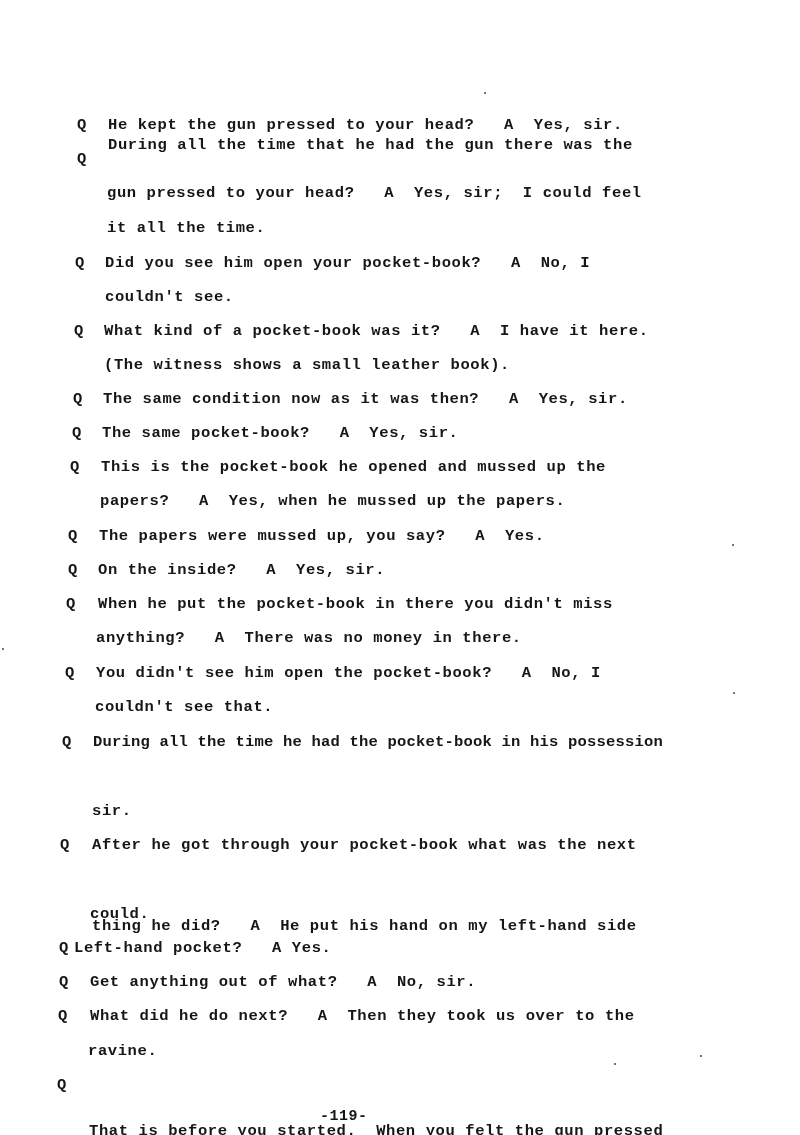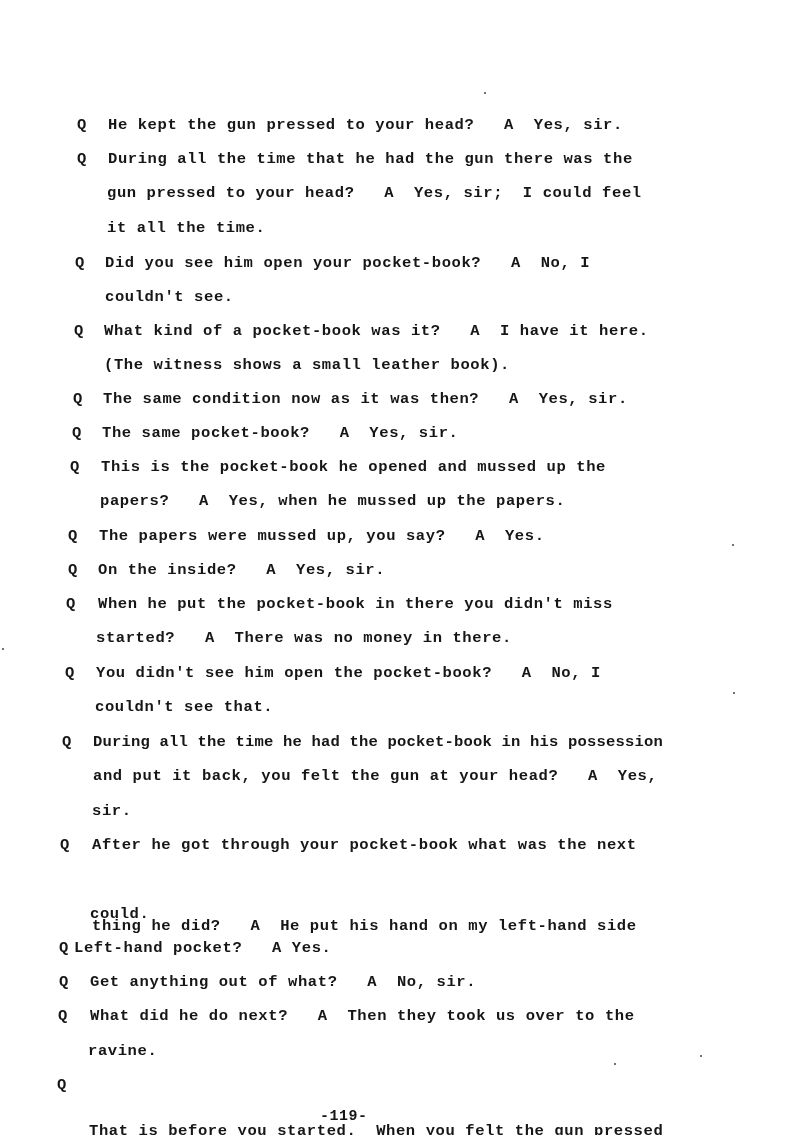--- a/index.html
+++ b/index.html
@@ -60,21 +60,21 @@
   </style>
 </head>
 <body>
 
 <div class="page">
 
   <span class="qmark" style="left:77px;top:115px;">Q</span>
   <span class="line" style="left:108px;top:115px;">He kept the gun pressed to your head?   A  Yes, sir.</span>
 
   <span class="qmark" style="left:77px;top:149px;">Q</span>
-  <span class="line" style="left:108px;top:149px;text-align:right;">During all the time that he had the gun there was the</span>
+  <span class="line" style="left:108px;top:135px;text-align:right;">During all the time that he had the gun there was the</span>
   <span class="line" style="left:107px;top:183px;">gun pressed to your head?   A  Yes, sir;  I could feel</span>
   <span class="line" style="left:107px;top:218px;">it all the time.</span>
 
   <span class="qmark" style="left:75px;top:253px;">Q</span>
   <span class="line" style="left:105px;top:253px;">Did you see him open your pocket-book?   A  No, I</span>
   <span class="line" style="left:105px;top:287px;">couldn't see.</span>
 
   <span class="qmark" style="left:74px;top:321px;">Q</span>
   <span class="line" style="left:104px;top:321px;">What kind of a pocket-book was it?   A  I have it here.</span>
   <span class="line" style="left:104px;top:355px;">(The witness shows a small leather book).</span>
@@ -90,29 +90,28 @@
   <span class="line" style="left:100px;top:491px;">papers?   A  Yes, when he mussed up the papers.</span>
 
   <span class="qmark" style="left:68px;top:526px;">Q</span>
   <span class="line" style="left:99px;top:526px;">The papers were mussed up, you say?   A  Yes.</span>
 
   <span class="qmark" style="left:68px;top:560px;">Q</span>
   <span class="line" style="left:98px;top:560px;">On the inside?   A  Yes, sir.</span>
 
   <span class="qmark" style="left:66px;top:594px;">Q</span>
   <span class="line" style="left:98px;top:594px;">When he put the pocket-book in there you didn't miss</span>
-  <span class="line" style="left:96px;top:628px;">started?   A  There was no money in there.</span>
+  <span class="line" style="left:96px;top:628px;">anything?   A  There was no money in there.</span>
 
   <span class="qmark" style="left:65px;top:663px;">Q</span>
   <span class="line" style="left:96px;top:663px;">You didn't see him open the pocket-book?   A  No, I</span>
   <span class="line" style="left:95px;top:697px;">couldn't see that.</span>
 
   <span class="qmark" style="left:62px;top:732px;">Q</span>
   <span class="line" style="left:93px;top:732px;letter-spacing:0.2px;">During all the time he had the pocket-book in his possession</span>
-  <span class="line" style="left:93px;top:766px;">and put it back, you felt the gun at your head?   A  Yes,</span>
   <span class="line" style="left:92px;top:801px;">sir.</span>
 
   <span class="qmark" style="left:60px;top:835px;">Q</span>
   <span class="line" style="left:92px;top:835px;">After he got through your pocket-book what was the next</span>
   <span class="line" style="left:92px;top:869px;margin-top:47px;">thing he did?   A  He put his hand on my left-hand side</span>
   <span class="line" style="left:90px;top:904px;">could.</span>
 
   <span class="qmark" style="left:59px;top:938px;">Q</span>
   <span class="line" style="left:74px;top:938px;">Left-hand pocket?   A Yes.</span>
 

